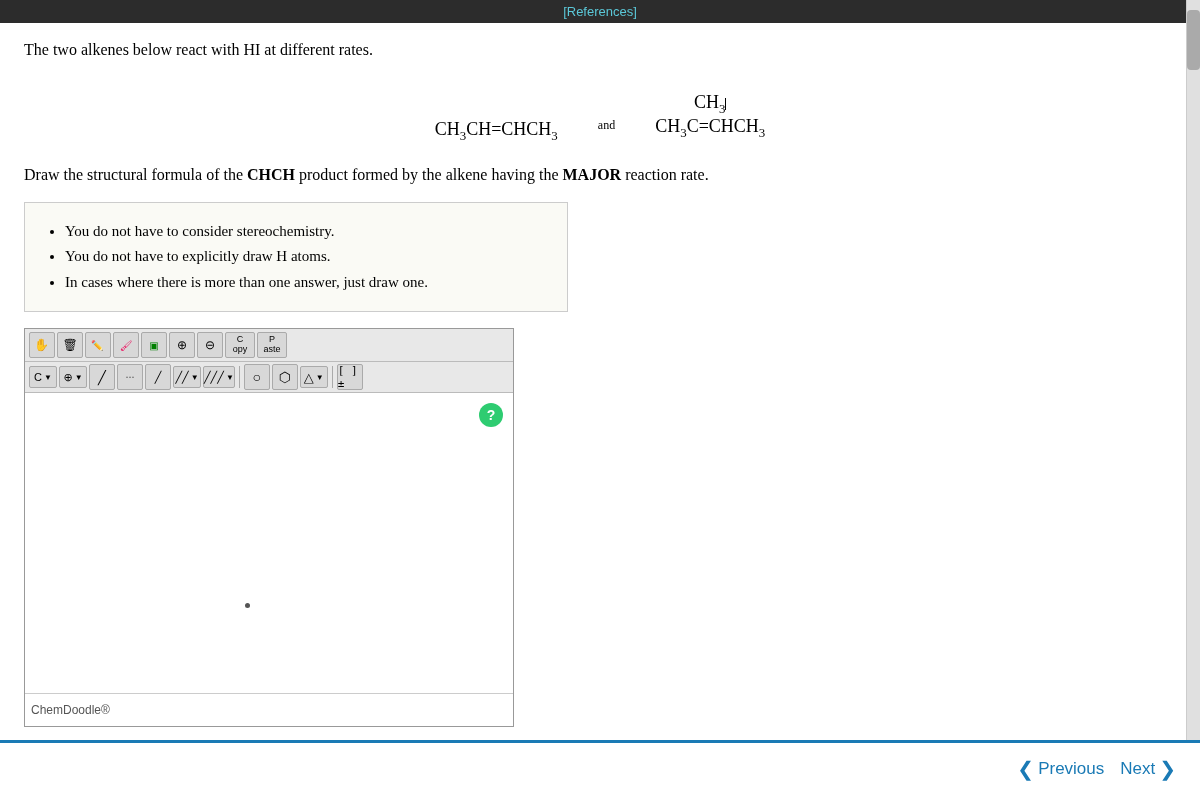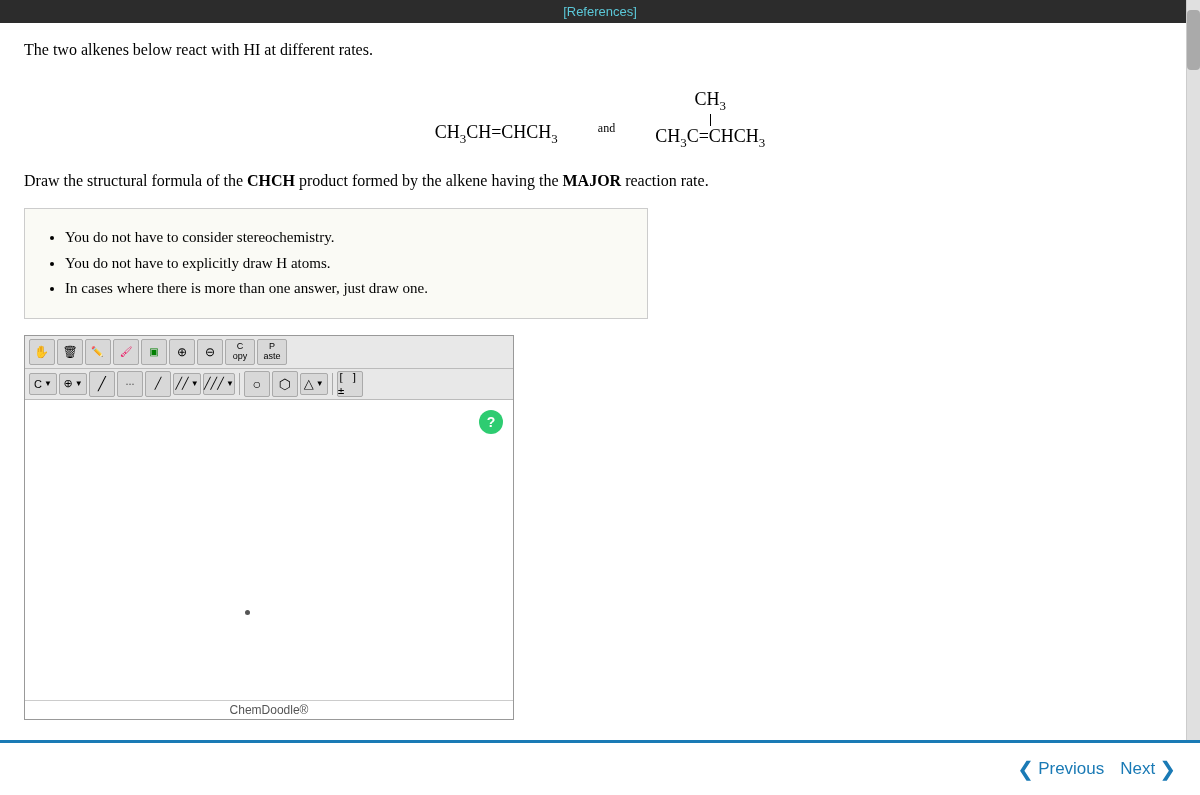--- a/index.html
+++ b/index.html
@@ -64,21 +64,21 @@
       font-size: 16px;
       margin-bottom: 18px;
     }
 
     
     #instructions-box {
       border: 1px solid #ccc;
       background: #fafaf5;
       padding: 16px 20px;
       margin-bottom: 16px;
-      width: 624px;
+      width: 544px;
       font-size: 15px;
       line-height: 1.7;
     }
 
     #instructions-box ul {
       list-style: disc;
       padding-left: 20px;
     }
 
     
@@ -189,25 +189,25 @@
       width: 5px;
       height: 5px;
       border-radius: 50%;
       background: #555;
       position: absolute;
       top: 210px;
       left: 220px;
     }
 
     #chemdoodle-label {
-      text-align: center;
+      text-align: left;
       font-size: 12px;
       font-family: Arial, sans-serif;
       color: #555;
-      padding: 2px 6px;
+      padding: 9px 6px;
       border-top: 1px solid #ccc;
     }
 
     
     #bottom-nav {
       position: absolute;
       bottom: 0;
       left: 0;
       right: 0;
       height: 55px;
@@ -271,21 +271,21 @@
 
     
     .struct-container {
       display: inline-flex;
       flex-direction: column;
       align-items: center;
     }
 
     .struct-top-group {
       display: flex;
-      flex-direction: column;
+      flex-direction: row;
       align-items: center;
     }
 
     .vert-bond {
       display: block;
       width: 1px;
       height: 12px;
       background: #000;
     }
   </style>

